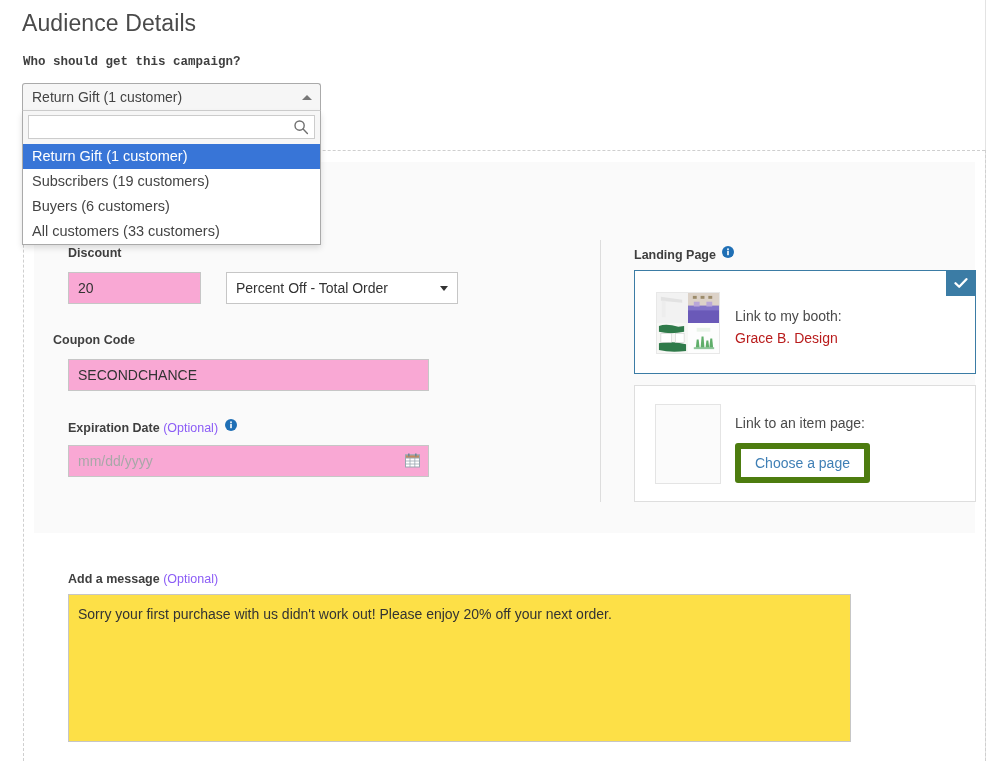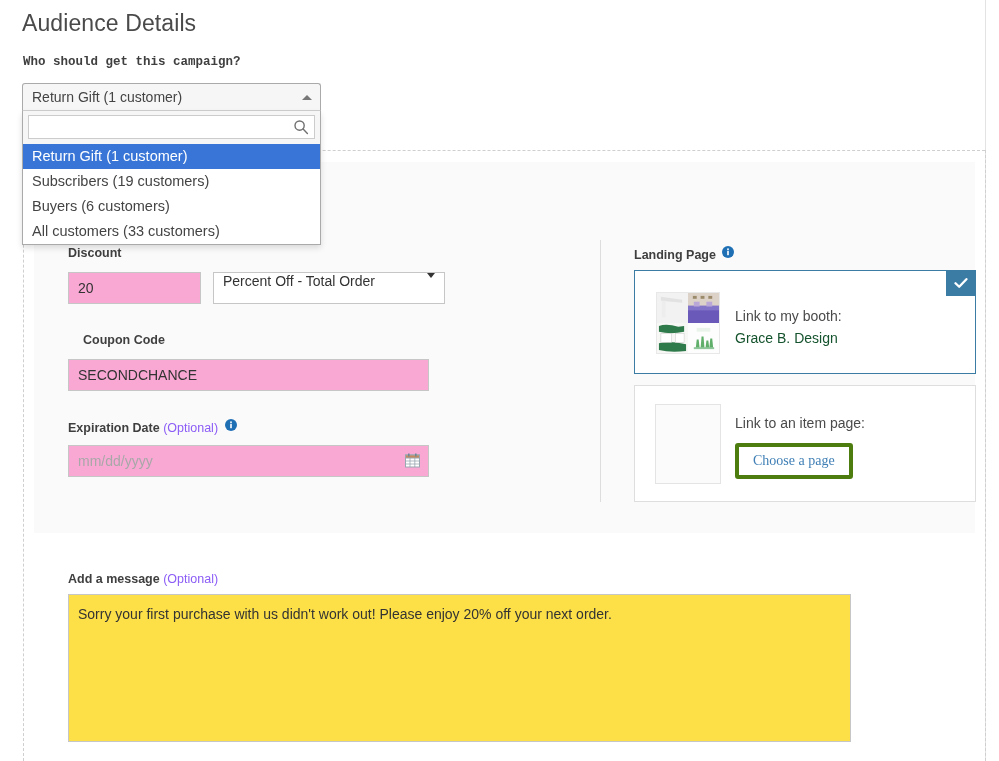--- a/index.html
+++ b/index.html
@@ -199,25 +199,26 @@
     border-radius: 0;
   }
   .text-input::placeholder { color: #a8a8a8; }
 
   .select-box {
     position: absolute;
     background: #ffffff;
     border: 1px solid #c6c6c6;
     box-sizing: border-box;
     display: flex;
-    align-items: flex-start;
+    align-items: center;
     padding: 0 9px;
     font-size: 14px;
     color: #333333;
     cursor: pointer;
+    margin-left: 13px;
   }
   .select-box .val { flex: 1; white-space: nowrap; }
   .caret-down {
     width: 0; height: 0;
     border-left: 4.5px solid transparent;
     border-right: 4.5px solid transparent;
     border-top: 5.5px solid #333333;
   }
 
   .info-icon {
@@ -284,31 +285,31 @@
     background: #fbfbfb;
     border: 1px solid #e4e4e4;
     box-sizing: border-box;
   }
   .lp-text {
     position: absolute;
     left: 100px;
     font-size: 14px;
     color: #4a4a4a;
   }
-  .lp-sub { color: #14532d; }
+  .lp-sub { color: #b91c1c; }
   .choose-btn {
     position: absolute;
     left: 100px;
     top: 57px;
     padding: 6px 14px;
-    border: 4px solid #4d7c0f;
+    border: 6px solid #4d7c0f;
     border-radius: 3px;
     background: #ffffff;
     color: #3f7fb5;
-    font-family: Liberation Serif, serif;
+    font-family: Liberation Sans, sans-serif;
     font-size: 14px;
     cursor: pointer;
     text-align: center;
   }
 
   
   .msg-label { position: absolute; left: 68px; top: 572px; }
   .msg-box {
     position: absolute;
     left: 68px;
@@ -343,21 +344,21 @@
 
     <div class="field-label" style="left:34px; top:84px;">Discount</div>
 
     <input class="text-input" style="left: 34px; top: 110px; width: 133px; height: 32px;" value="20">
 
     <div class="select-box" style="left:179px; top:110px; width:232px; height:32px;">
       <span class="val">Percent Off - Total Order</span>
       <span class="caret-down"></span>
     </div>
 
-    <div class="field-label" style="left:49px; top:171px;">Coupon Code</div>
+    <div class="field-label" style="left:19px; top:171px;">Coupon Code</div>
     <input class="text-input" style="left: 34px; top: 197px; width: 361px; height: 32px;" value="SECONDCHANCE">
 
     <div class="field-label" style="left:34px; top:257px;">
       <span>Expiration Date</span>
       <span class="optional-note">(Optional)</span>
       <span class="info-icon">
         <svg viewBox="0 0 12 12" width="12" height="12" aria-hidden="true">
           <circle cx="6" cy="6" r="6" fill="#1f6fb5"></circle>
           <rect x="5.2" y="4.8" width="1.6" height="4.4" fill="#ffffff"></rect>
           <rect x="5.2" y="2.4" width="1.6" height="1.7" fill="#ffffff"></rect>

